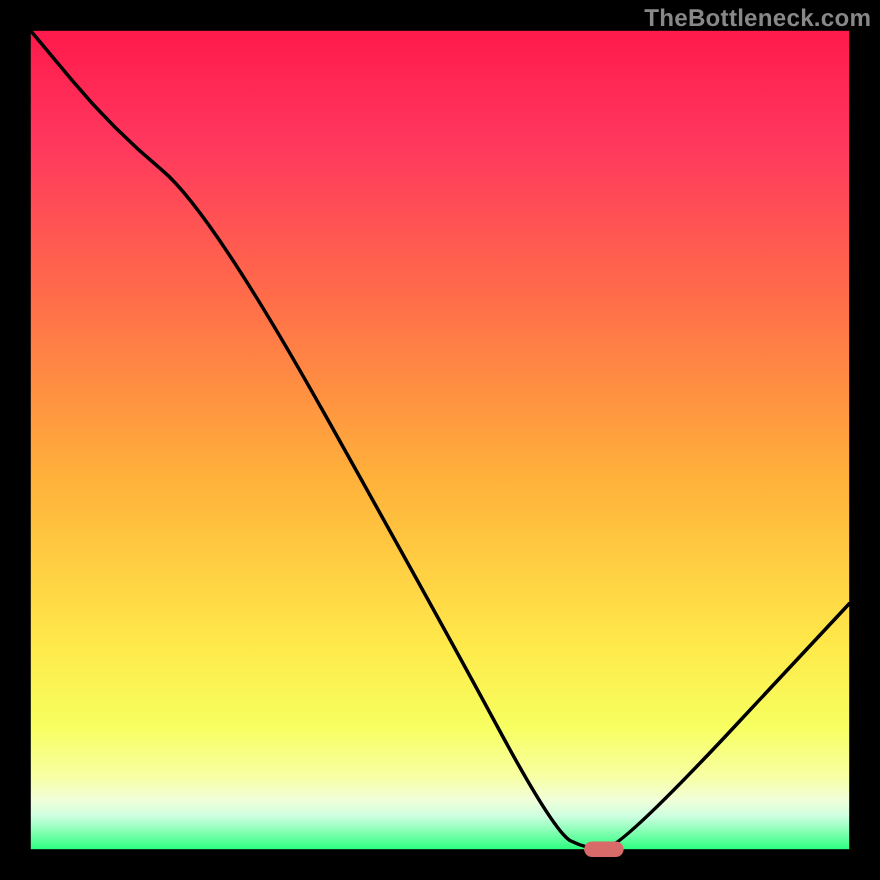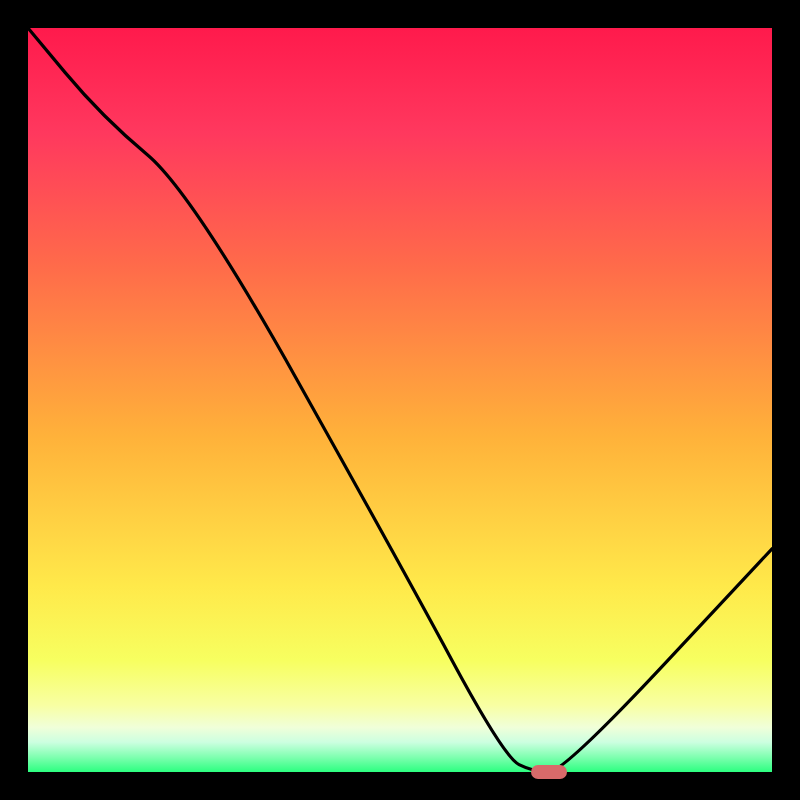--- a/index.html
+++ b/index.html
@@ -68,13 +68,14 @@
 </head>
 <body>
 
 <div class="frame">
   <div class="plot-area">
     <svg class="curve" viewBox="0 0 744 744" preserveAspectRatio="none">
       <path fill="none" stroke="#000" stroke-width="3.2" stroke-linecap="round" stroke-linejoin="round" d="M 0 0 Q 0 0 37.2 44.639999999999986 Q 74.4 89.27999999999997 119.04 126.47999999999996 Q 163.68 163.67999999999995 267.84000000000003 349.67999999999995 Q 372 535.68 424.08000000000004 632.4 Q 476.16 729.12 491.04 736.56 Q 505.92 744 520.8 744 Q 535.68 744 639.8399999999999 632.4 T 744 520.8"></path>
     </svg>
     <div class="marker" style="left: 520.8px; top: 744px; background: rgb(216, 106, 106);"></div>
   </div>
+  <div class="watermark">TheBottleneck.com</div>
 </div>
 
 </body></html>

